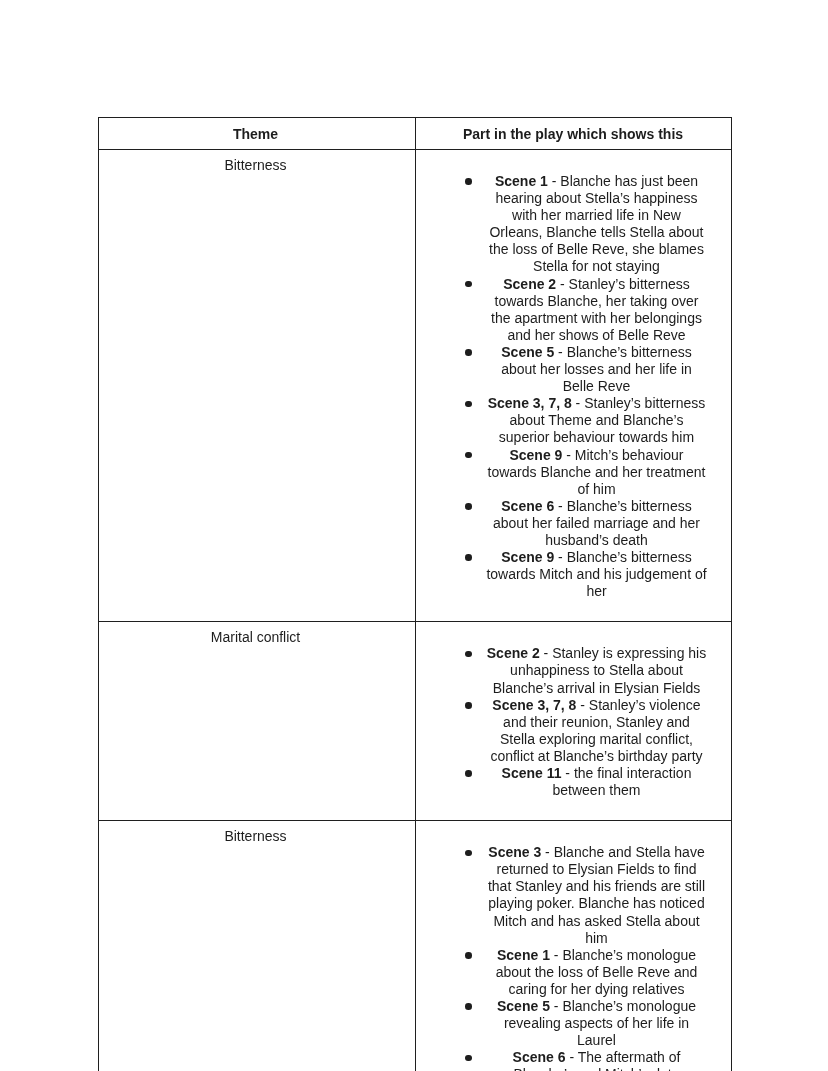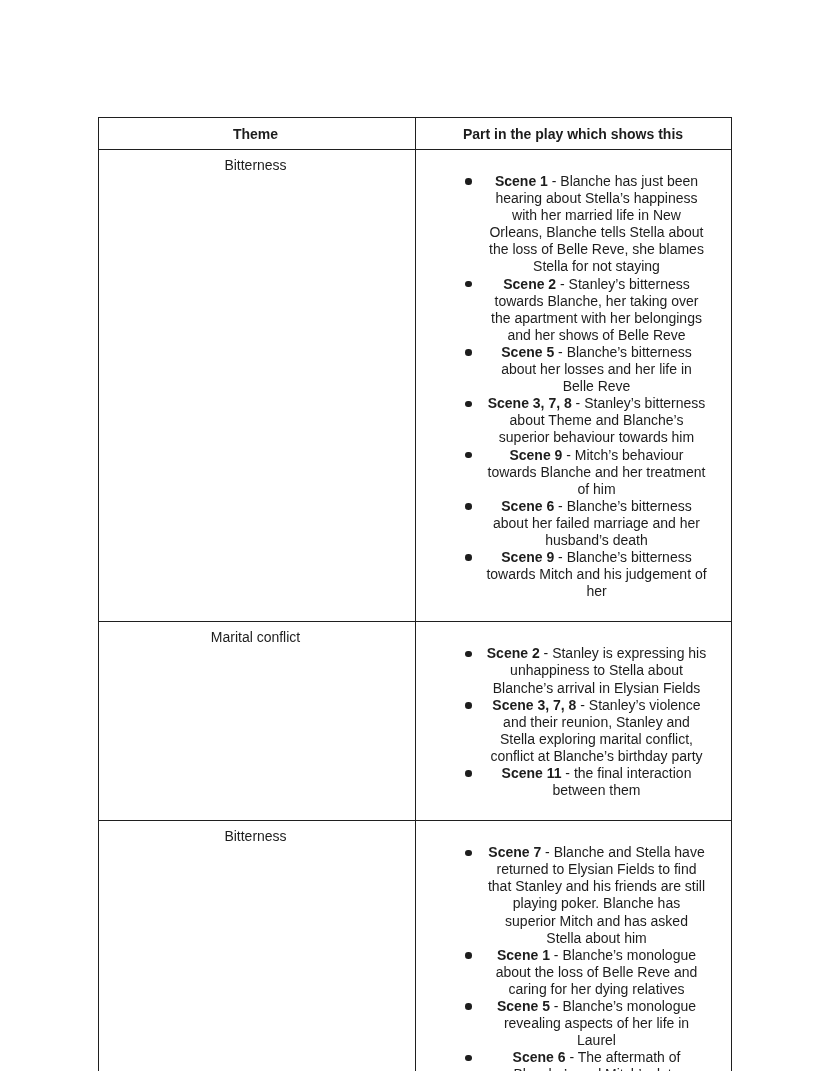--- a/index.html
+++ b/index.html
@@ -106,21 +106,21 @@
               <li><span class="bullet-dot"></span><span class="scene-label">Scene 2</span><span class="scene-text"> - Stanley is expressing his unhappiness to Stella about Blanche’s arrival in Elysian Fields</span></li>
               <li><span class="bullet-dot"></span><span class="scene-label">Scene 3, 7, 8</span><span class="scene-text"> - Stanley’s violence and their reunion, Stanley and Stella exploring marital conflict, conflict at Blanche’s birthday party</span></li>
               <li><span class="bullet-dot"></span><span class="scene-label">Scene 11</span><span class="scene-text"> - the final interaction between them</span></li>
             </ul>
           </td>
         </tr>
         <tr>
           <td class="theme-cell">Bitterness</td>
           <td class="part-cell">
             <ul class="scene-list">
-              <li><span class="bullet-dot"></span><span class="scene-label">Scene 7</span><span class="scene-text"> - Blanche and Stella have returned to Elysian Fields to find that Stanley and his friends are still playing poker. Blanche has superior Mitch and has asked Stella about him</span></li>
+              <li><span class="bullet-dot"></span><span class="scene-label">Scene 3</span><span class="scene-text"> - Blanche and Stella have returned to Elysian Fields to find that Stanley and his friends are still playing poker. Blanche has noticed Mitch and has asked Stella about him</span></li>
               <li><span class="bullet-dot"></span><span class="scene-label">Scene 1</span><span class="scene-text"> - Blanche’s monologue about the loss of Belle Reve and caring for her dying relatives</span></li>
               <li><span class="bullet-dot"></span><span class="scene-label">Scene 5</span><span class="scene-text"> - Blanche’s monologue revealing aspects of her life in Laurel</span></li>
               <li><span class="bullet-dot"></span><span class="scene-label">Scene 6</span><span class="scene-text"> - The aftermath of Blanche’s and Mitch’s date</span></li>
               <li><span class="bullet-dot"></span><span class="scene-label">Scene 9</span><span class="scene-text"> - Blanche’s monologue about</span></li>
             </ul>
           </td>
         </tr>
       </tbody>
   </table>
 </div>

